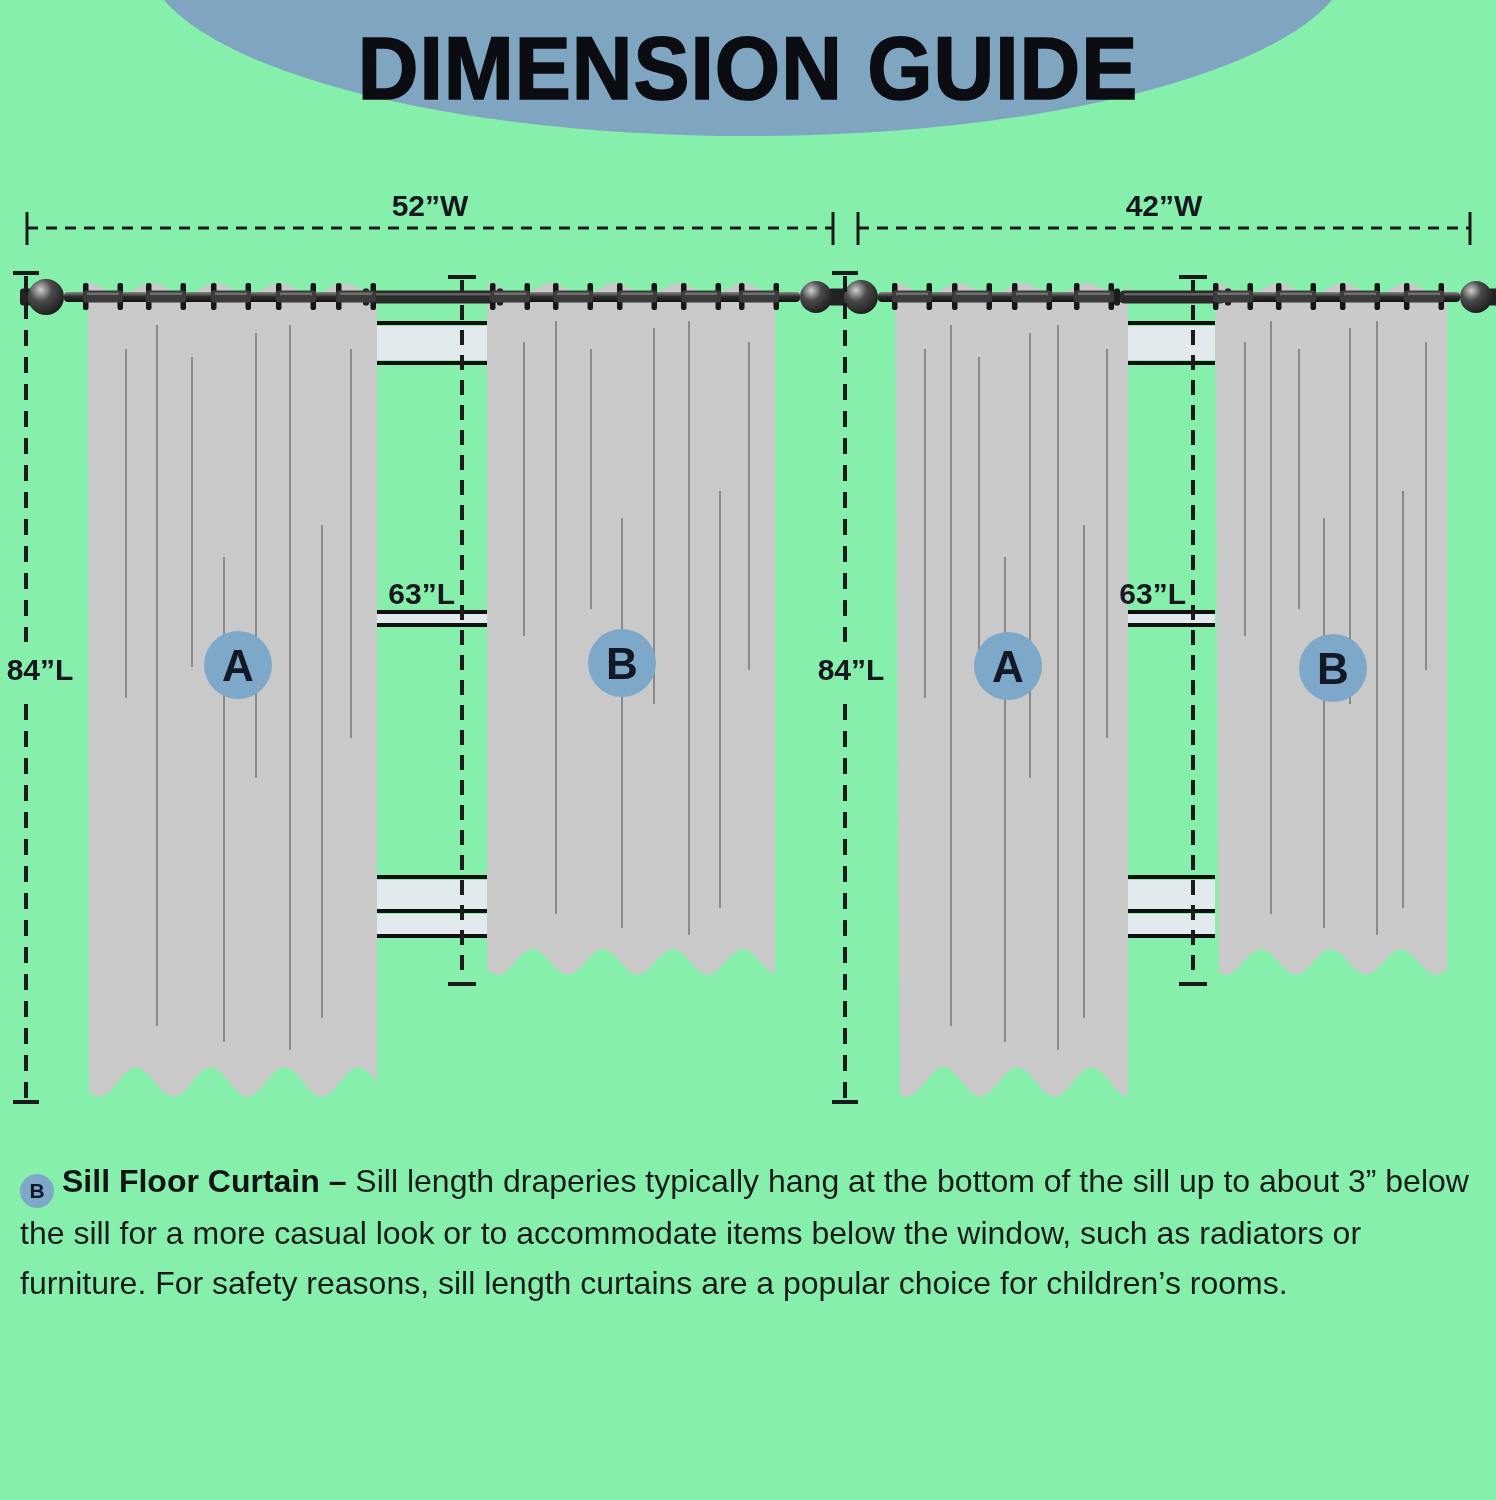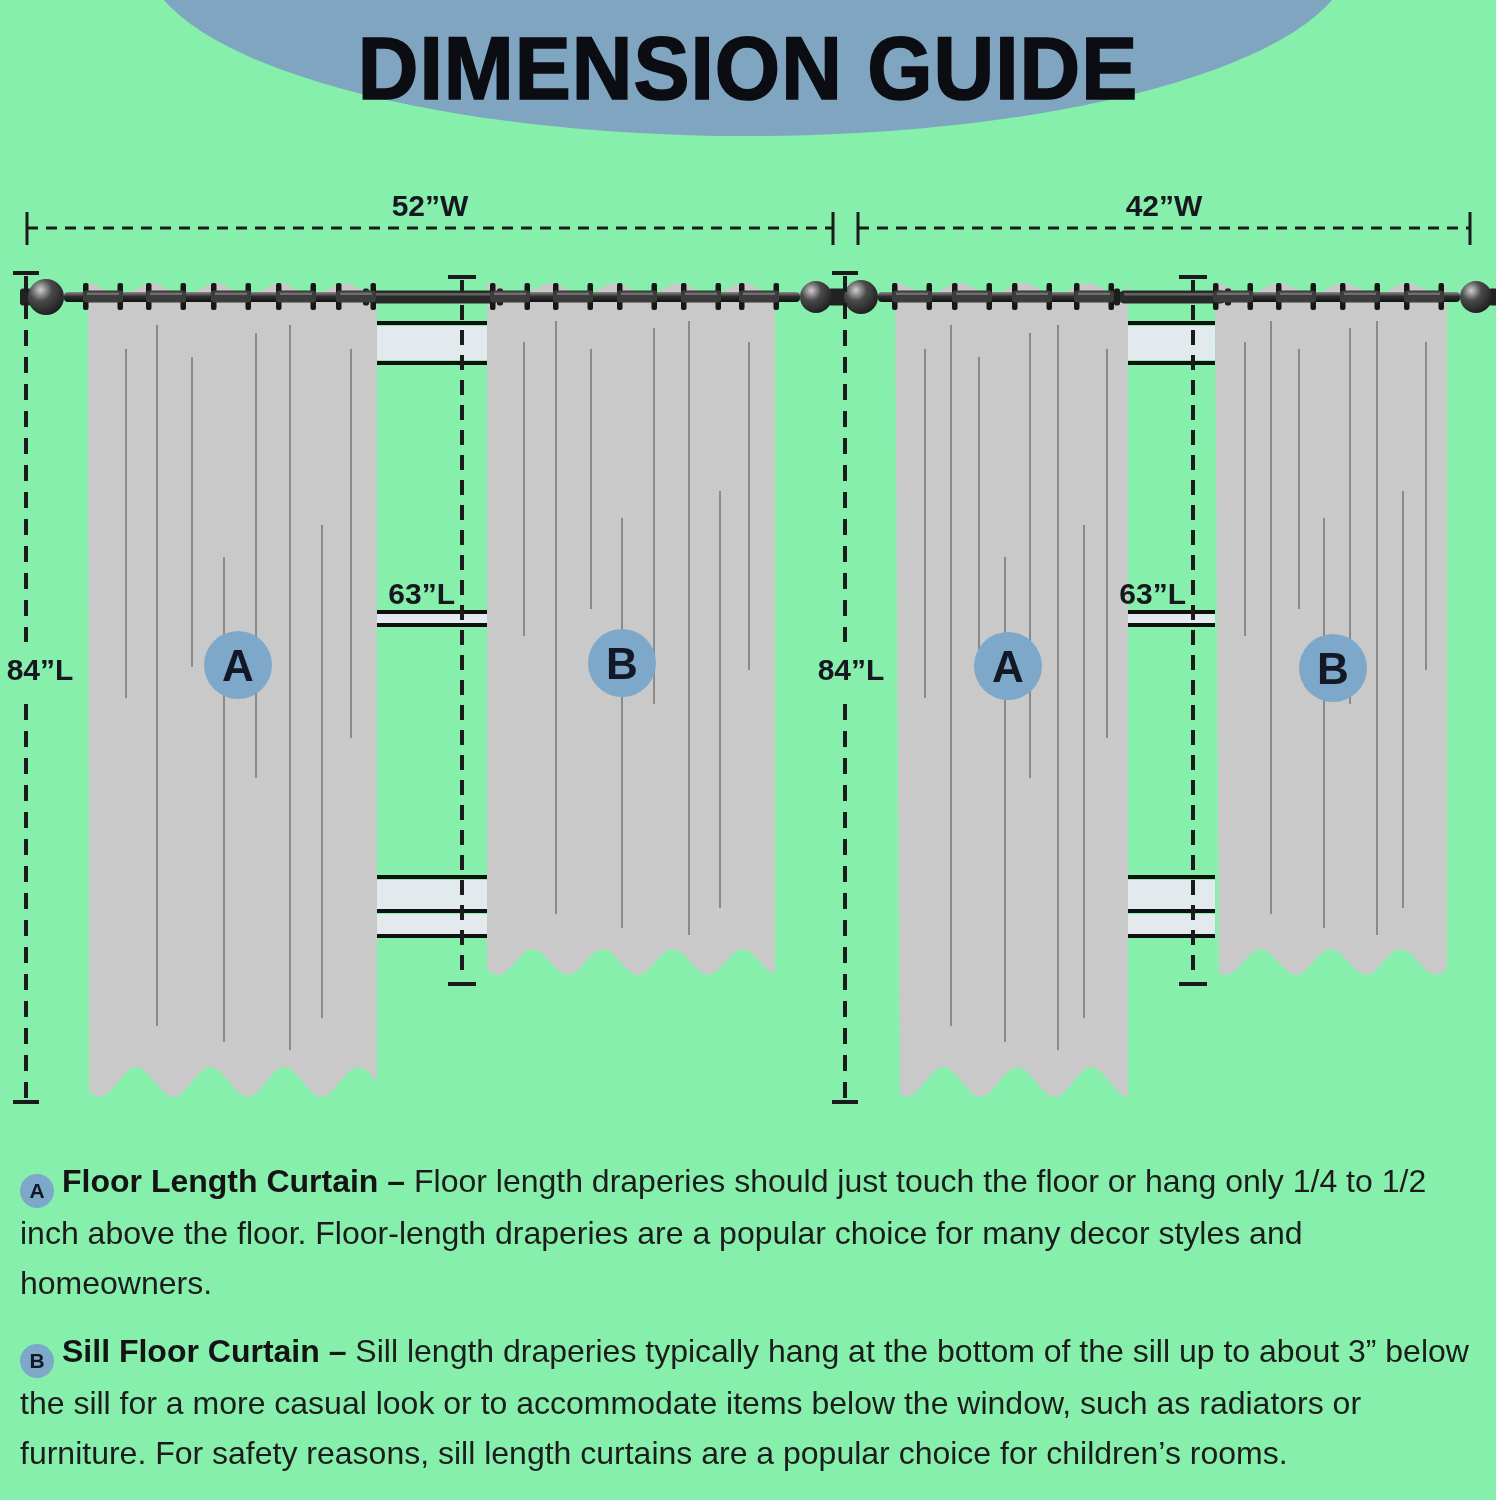--- a/index.html
+++ b/index.html
@@ -240,17 +240,16 @@
         <text class="badgeT" x="1008" y="682" text-anchor="middle">A</text>
       </g>
       <g>
         <circle class="badgeC" cx="1333" cy="668" r="34"></circle>
         <text class="badgeT" x="1333" y="684" text-anchor="middle">B</text>
       </g>
     </g>
   </svg>
 
   <div class="legend">
-    <p><span class="lbadge">A</span><b>Floor Length Curtain –</b> <span>Floor length draperies should just touch the floor or hang only 1/4 to 1/2 inch above the floor. Floor-length draperies are a popular choice for many decor styles and homeowners.</span></p>
     <p><span class="lbadge">B</span><b>Sill Floor Curtain –</b> <span>Sill length draperies typically hang at the bottom of the sill up to about 3” below the sill for a more casual look or to accommodate items below the window, such as radiators or furniture. For safety reasons, sill length curtains are a popular choice for children’s rooms.</span></p>
   </div>
 
 </div>
 
 </body></html>

